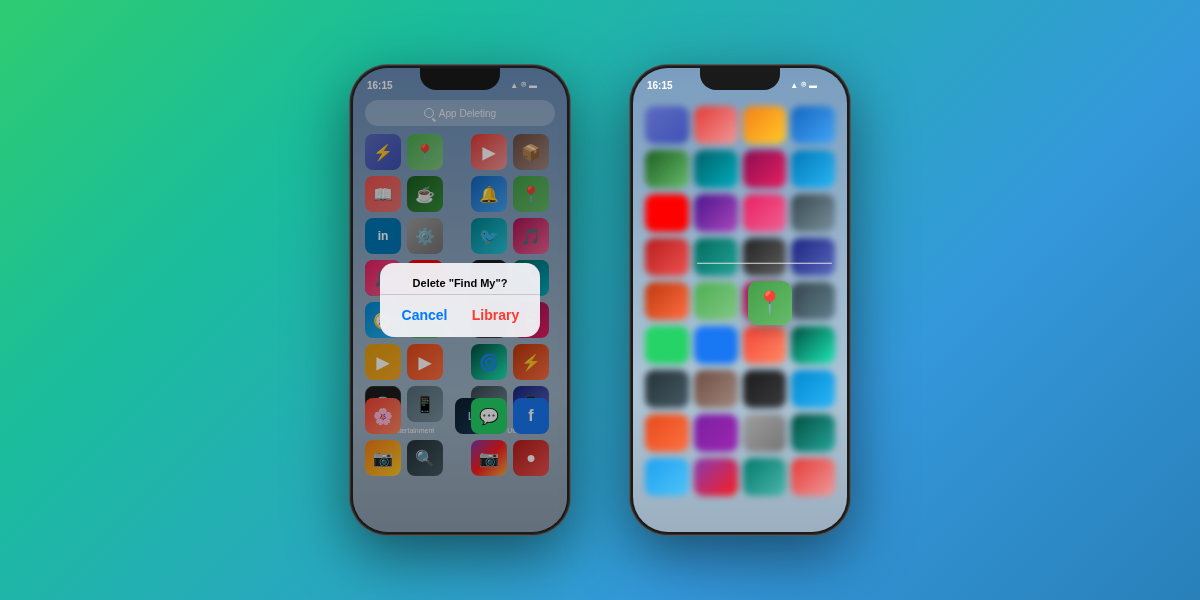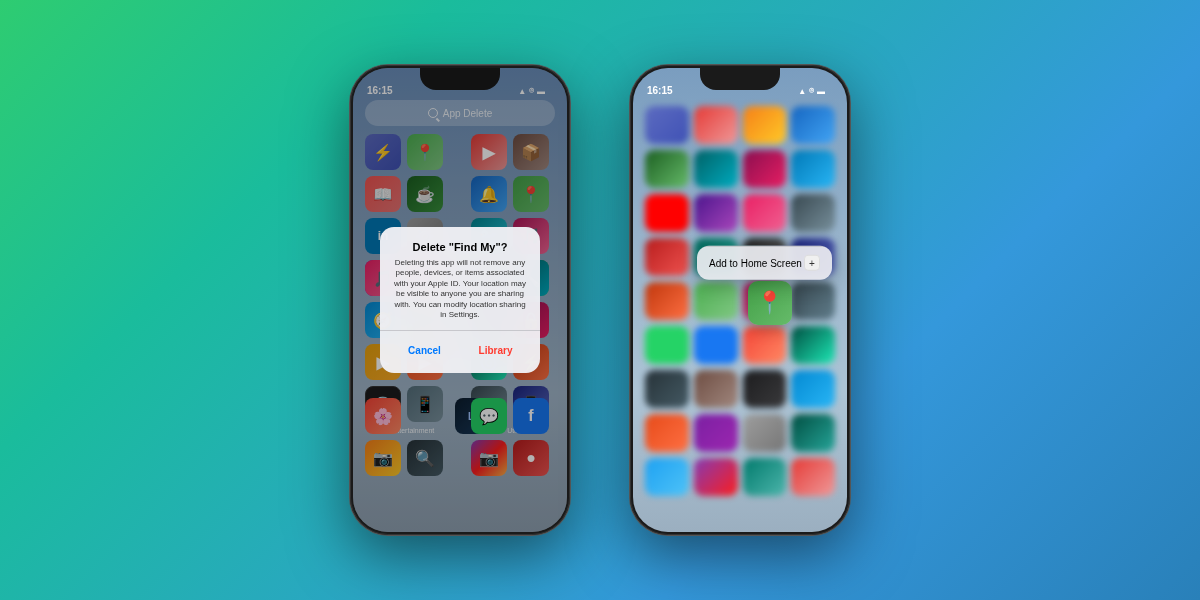--- a/index.html
+++ b/index.html
@@ -50,24 +50,24 @@
       background: #1a1a1a;
       border-radius: 0 0 16px 16px;
       z-index: 20;
     }
 
     
     .status-bar {
       position: absolute;
       top: 0;
       left: 0;
-      right: 8px;
+      right: 16px;
       height: 28px;
       display: flex;
-      align-items: flex-end;
+      align-items: center;
       justify-content: space-between;
       padding: 6px 14px 0;
       z-index: 10;
       color: white;
       font-size: 9px;
       font-weight: 600;
     }
 
     .status-time {
       font-size: 10px;
@@ -232,21 +232,21 @@
       display: flex;
       margin-top: 8px;
       gap: 6px;
     }
 
     .dialog-btn {
       flex: 1;
       height: 24px;
       border-radius: 6px;
       border: none;
-      font-size: 10px;
+      font-size: 14px;
       font-weight: 600;
       cursor: pointer;
       display: flex;
       align-items: center;
       justify-content: center;
     }
 
     .btn-cancel {
       background: transparent;
       color: #007aff;
@@ -374,21 +374,21 @@
         <span class="status-time">16:15</span>
         <div class="status-icons">
           <span>▲</span>
           <span>⌾</span>
           <span>▬</span>
         </div>
       </div>
 
       <div class="search-bar">
         <div class="search-icon-small"></div>
-        <span>App Delete</span>
+        <span>App Deleting</span>
       </div>
 
       <div class="section-wrap" style="position:absolute; top:66px; left:12px; width:95px;">
         <div class="grid-4" style="grid-template-columns: repeat(2,36px);">
           <div class="app-icon app-shortcuts">⚡</div>
           <div class="app-icon app-maps">📍</div>
           <div class="app-icon app-books">📖</div>
           <div class="app-icon app-starbucks">☕</div>
           <div class="app-icon app-linkedin" style="font-size:12px; font-weight:800;">in</div>
           <div class="app-icon app-settings">⚙️</div>
@@ -454,21 +454,20 @@
           <div class="app-icon app-whatsapp">💬</div>
           <div class="app-icon app-fb" style="font-size:16px; font-weight:800;">f</div>
           <div class="app-icon app-instagram">📷</div>
           <div class="app-icon" style="background:linear-gradient(135deg,#b71c1c,#ef5350);">●</div>
         </div>
       </div>
 
       <div class="dialog-overlay">
         <div class="dialog-box">
           <div class="dialog-title">Delete "Find My"?</div>
-          <div class="dialog-body">Deleting this app will not remove any people, devices, or items associated with your Apple ID. Your location may be visible to anyone you are sharing with. You can modify location sharing in Settings.</div>
           <div class="dialog-divider"></div>
           <div class="dialog-buttons">
             <button class="dialog-btn btn-cancel">Cancel</button>
             <button class="dialog-btn btn-delete">Library</button>
           </div>
         </div>
       </div>
 
     </div>
   </div>
@@ -544,21 +543,17 @@
           <div class="blur-app-sm" style="background:linear-gradient(135deg,#833ab4,#fd1d1d);"></div>
           <div class="blur-app-sm" style="background:linear-gradient(135deg,#00796b,#4db6ac);"></div>
           <div class="blur-app-sm" style="background:linear-gradient(135deg,#e53935,#ef9a9a);"></div>
         </div>
       </div>
 
       <div class="findmy-focused">📍</div>
 
       <div class="context-menu">
         <div class="context-separator"></div>
-        <div class="context-item context-item-add">
-          <span>Add to Home Screen</span>
-          <div class="context-icon context-icon-add">+</div>
-        </div>
       </div>
 
     </div>
   </div>
 </div>
 
 </body></html>

